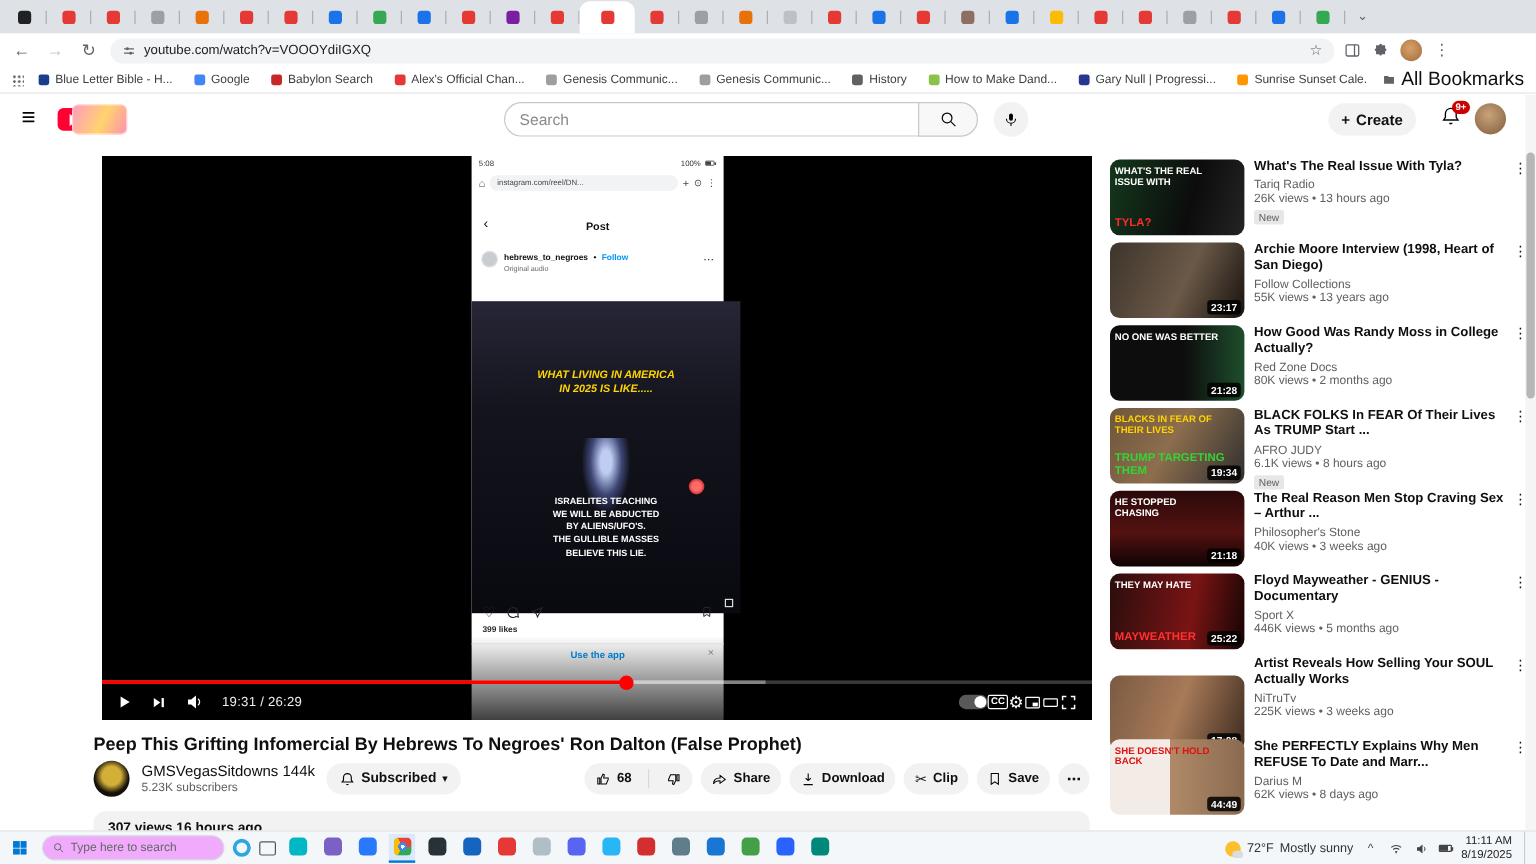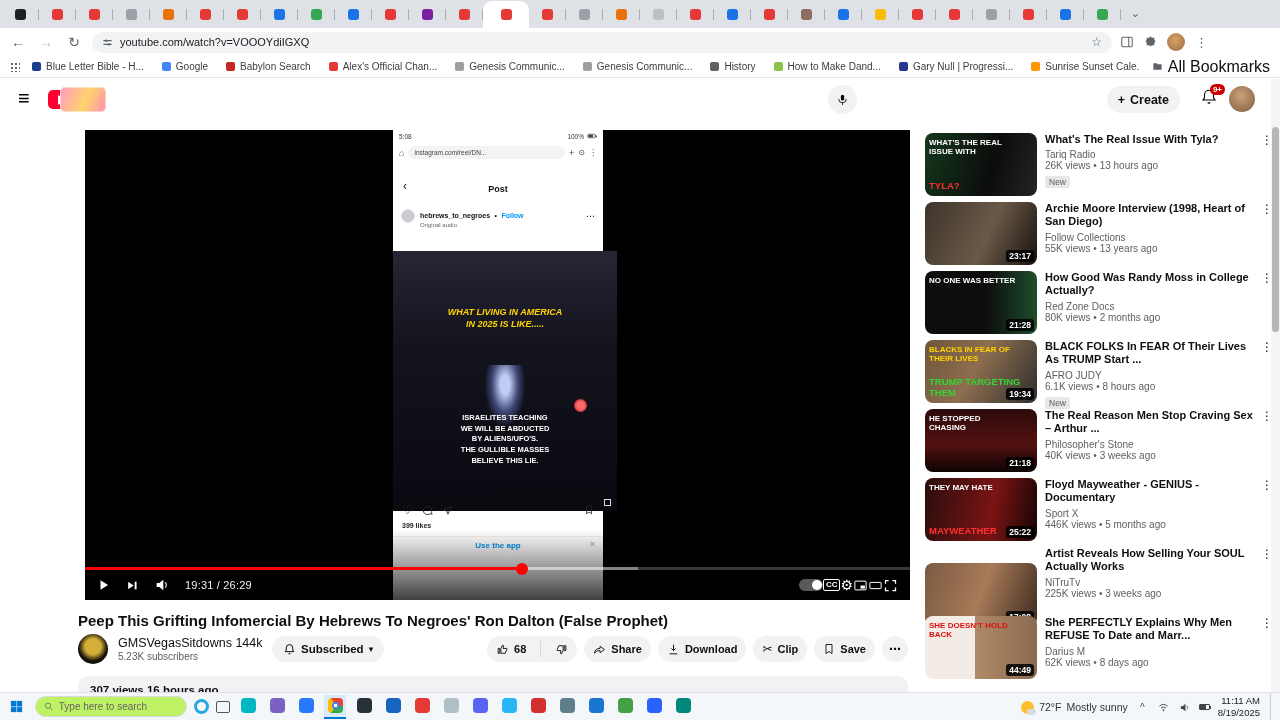--- a/index.html
+++ b/index.html
@@ -121,21 +121,21 @@
 .rbadge{display:inline-block;margin-top:2px;font-size:8.5px;color:#606060;background:#e7e7e7;border-radius:2px;padding:0 4px;line-height:12px}
 .rdots{position:absolute;right:0;top:0;font-size:12px;color:#0f0f0f}
 
 
 .scrollbar{position:absolute;right:0;top:79px;width:9px;height:613px;background:#f5f5f5}
 .scroll-thumb{position:absolute;left:1px;top:48px;width:7px;height:205px;border-radius:4px;background:#b6b6b6}
 
 
 .taskbar{position:absolute;left:0;top:692px;width:1280px;height:28px;background:#f4f7fa;border-top:1px solid #e0e4e8;display:flex;align-items:center;padding-left:4px;gap:7px;z-index:50}
 .tb-start{width:24px;height:24px;display:flex;align-items:center;justify-content:center}
-.tb-search{width:152px;height:21px;background:#bef264;border:1px solid #d6d9dd;border-radius:11px;display:flex;align-items:center;gap:5px;padding:0 8px}
+.tb-search{width:152px;height:21px;background:#f0abfc;border:1px solid #d6d9dd;border-radius:11px;display:flex;align-items:center;gap:5px;padding:0 8px}
 .tb-search input{border:none;outline:none;background:transparent;font-size:10px;width:100%;color:#555}
 .tb-search input::placeholder{color:#666}
 .cortana{width:15px;height:15px;border-radius:50%;border:3px solid #2aa7e0}
 .taskview{width:14px;height:12px;border:1.5px solid #555;border-radius:2px}
 .tb-apps{display:flex;align-items:center;gap:7px}
 .tb-app{width:22px;height:24px;display:flex;align-items:center;justify-content:center;border-bottom:2px solid transparent}
 .tb-app.active{background:#d9eafc;border-bottom:2px solid #0078d4}
 .tb-app .ic{width:15px;height:15px;border-radius:4px}
 .tray{position:absolute;right:6px;top:0;height:28px;display:flex;align-items:center;gap:8px}
 .weather{display:flex;gap:5px;font-size:10.5px;color:#333}
@@ -325,20 +325,31 @@
       <span class="lbl">All Bookmarks</span>
     </div>
   </div>
 
   <div class="yt-header">
     <span class="burger">≡</span>
     <div class="yt-logo">
         <span class="tri"></span>
       </div>
     <div class="logo-sticker"></div>
+    <div class="yt-search">
+      <div class="box">
+        <input placeholder="Search" style="">
+      </div>
+      <div class="btn">
+        <svg width="15" height="15" viewBox="0 0 24 24">
+            <circle cx="10" cy="10" r="6.5" fill="none" stroke="#030303" stroke-width="1.6"></circle>
+            <line x1="15" y1="15" x2="21" y2="21" stroke="#030303" stroke-width="1.6"></line>
+          </svg>
+      </div>
+    </div>
     <div class="mic">
       <svg width="13" height="13" viewBox="0 0 24 24">
           <rect x="9" y="3" width="6" height="11" rx="3" fill="#030303"></rect>
           <path d="M5 11a7 7 0 0 0 14 0" fill="none" stroke="#030303" stroke-width="1.6"></path>
           <line x1="12" y1="18" x2="12" y2="22" stroke="#030303" stroke-width="1.6"></line>
         </svg>
     </div>
     <div class="create">
       <span>+</span>
       <span>Create</span>

